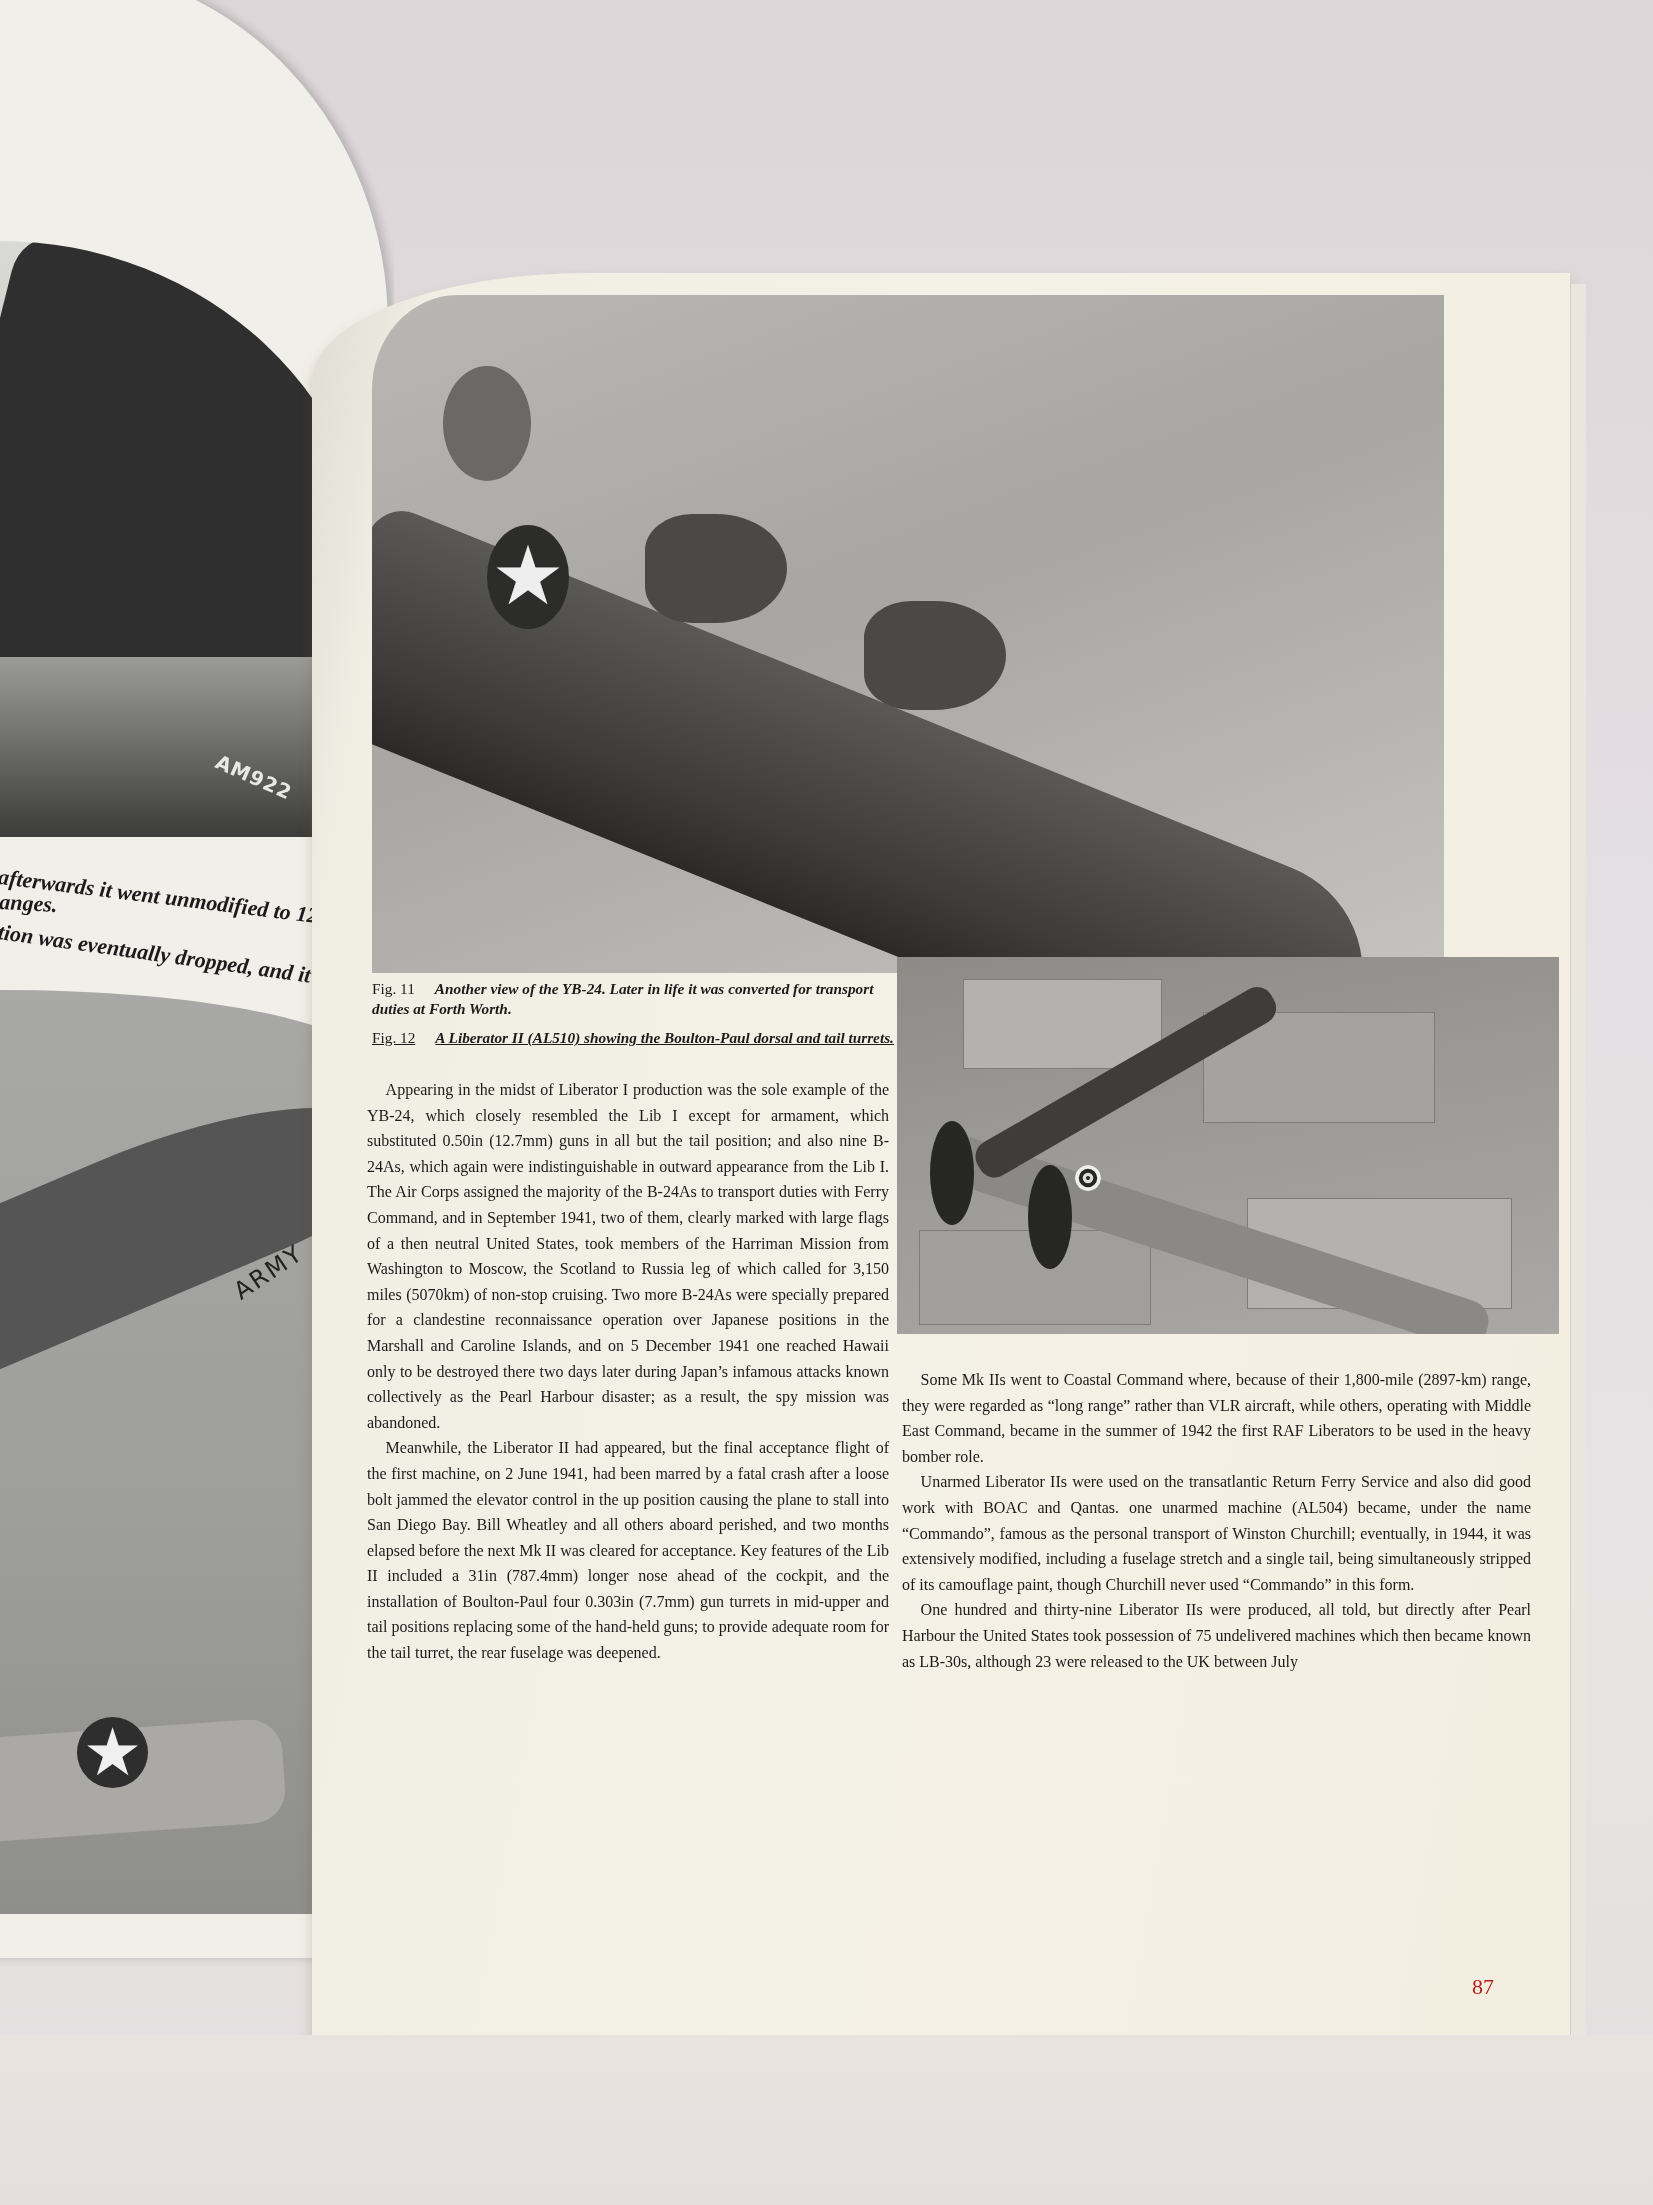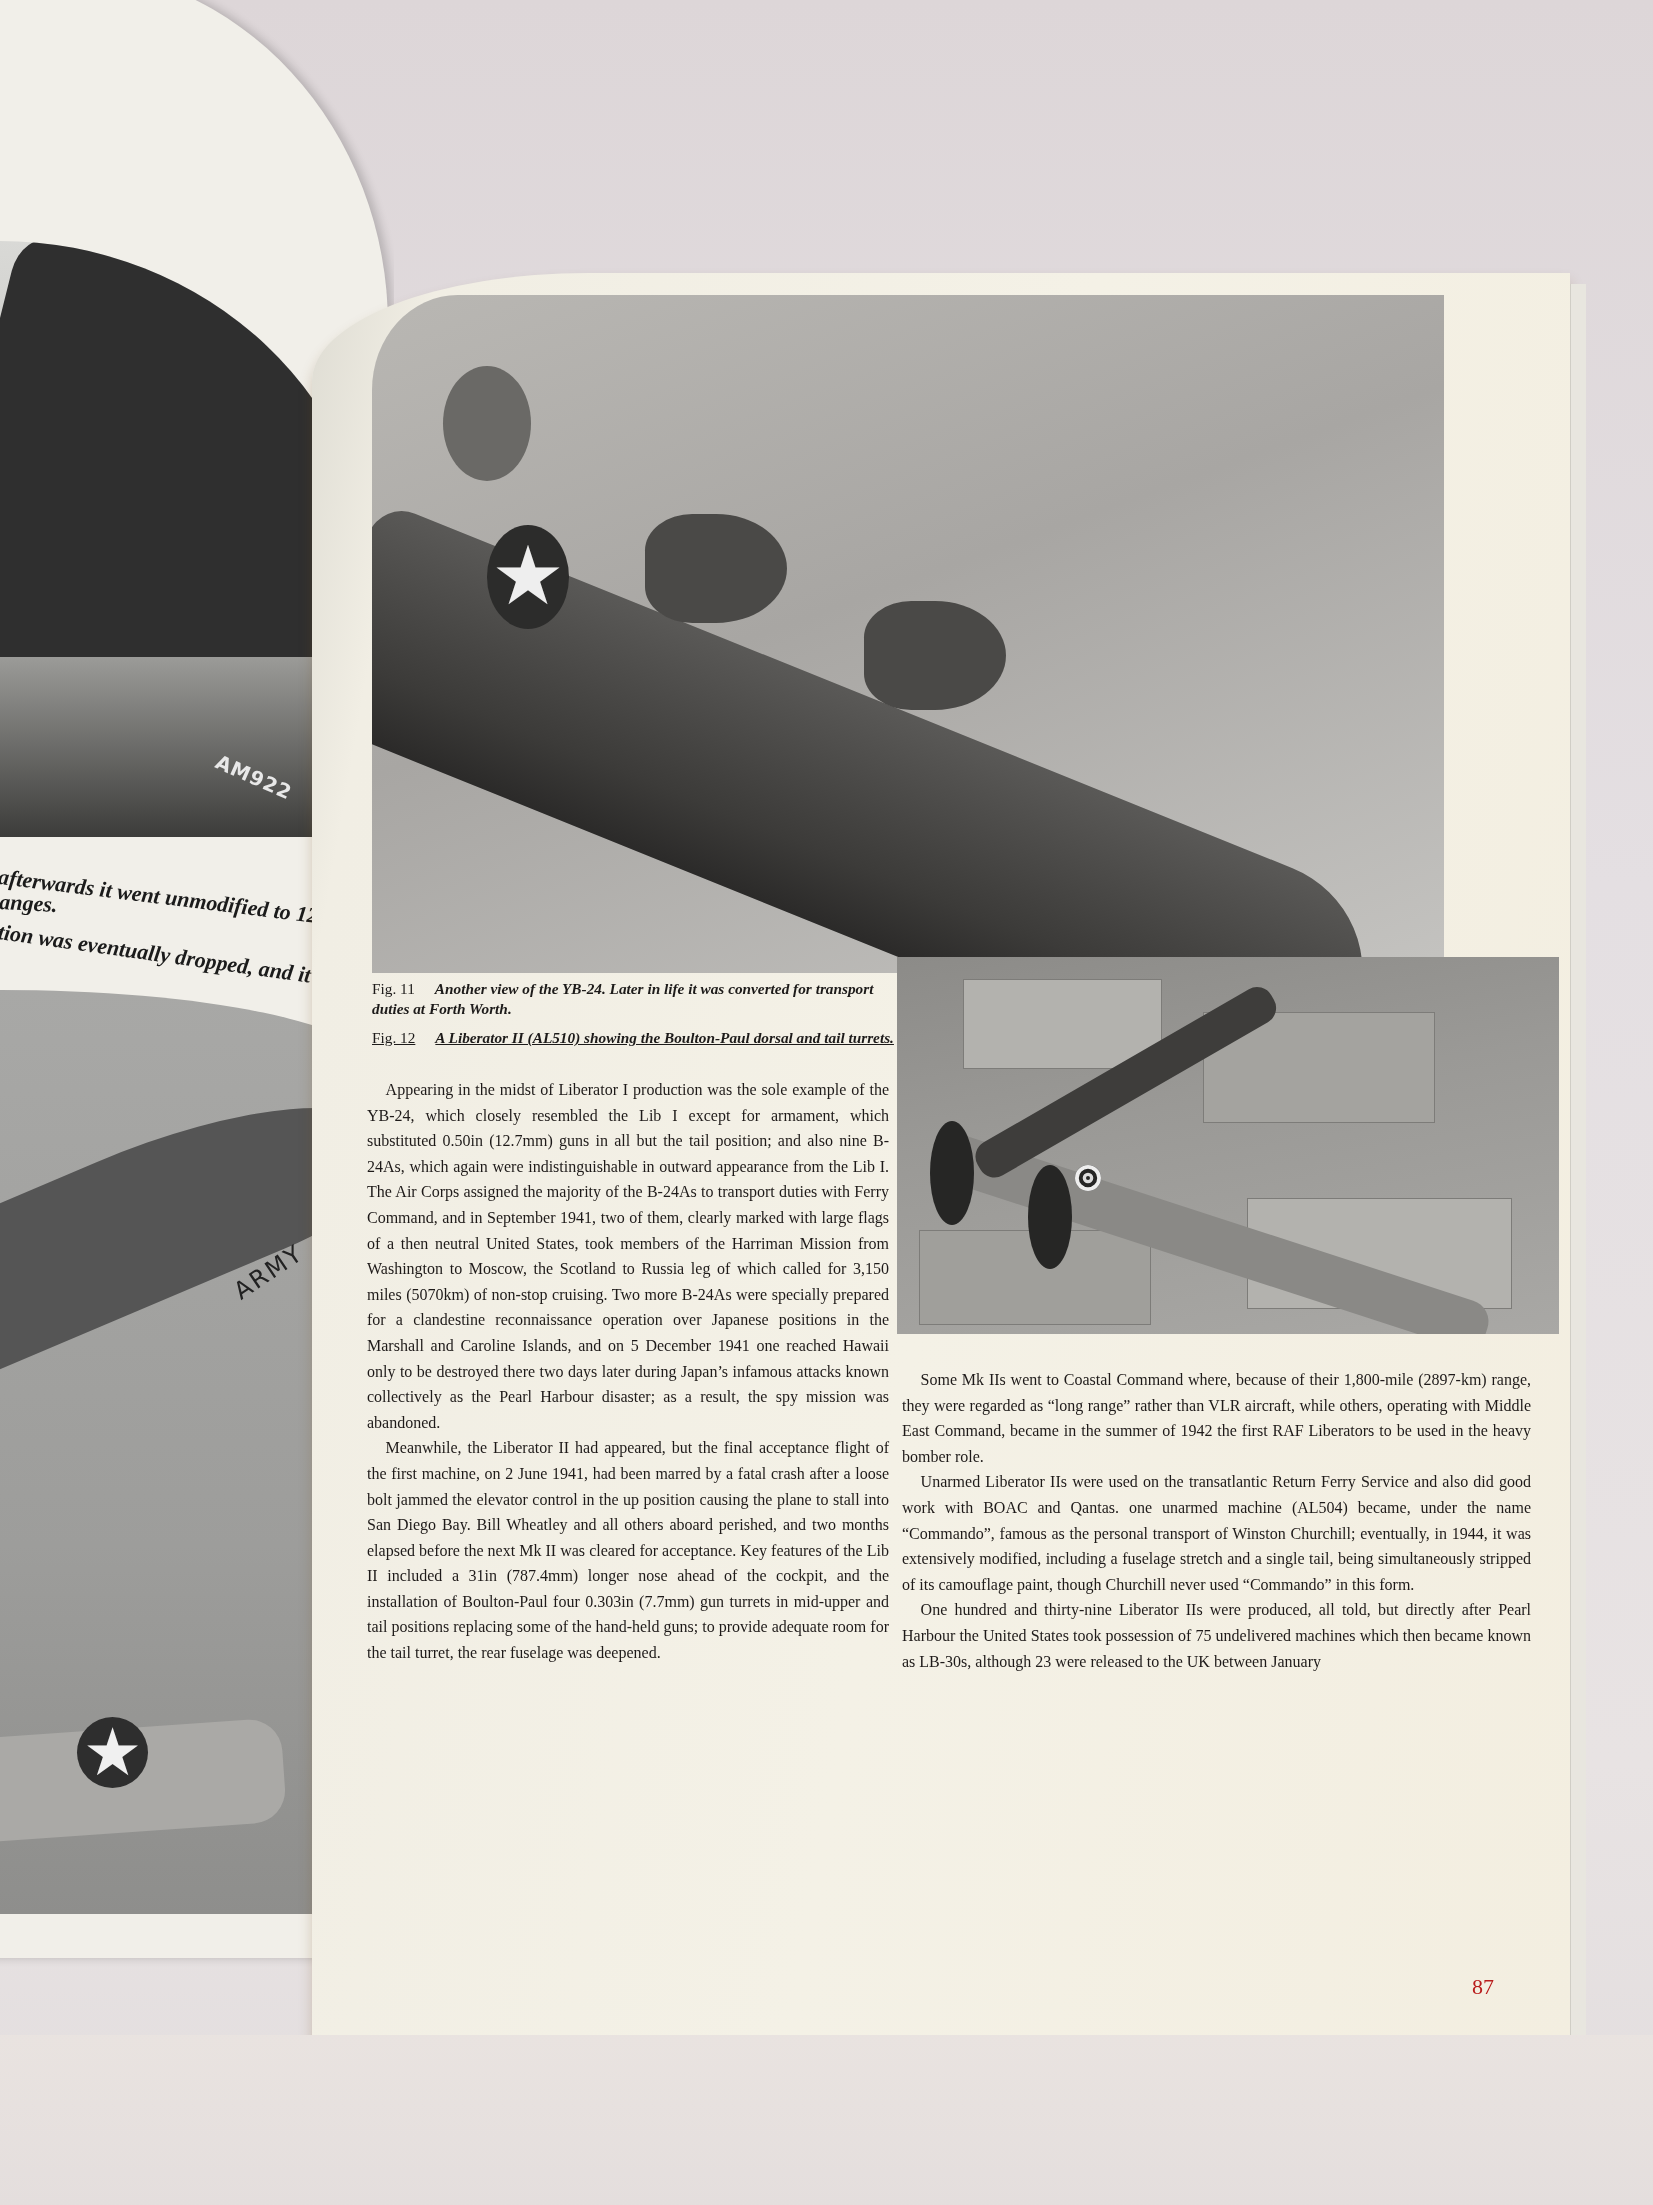--- a/index.html
+++ b/index.html
@@ -211,20 +211,20 @@
   </div>
 
   <div class="body-col" style="left:55px; top:804px; width:522px;">
     <p>Appearing in the midst of Liberator I production was the sole example of the YB-24, which closely resembled the Lib I except for armament, which substituted 0.50in (12.7mm) guns in all but the tail position; and also nine B-24As, which again were indistinguishable in outward appearance from the Lib I. The Air Corps assigned the majority of the B-24As to transport duties with Ferry Command, and in September 1941, two of them, clearly marked with large flags of a then neutral United States, took members of the Harriman Mission from Washington to Moscow, the Scotland to Russia leg of which called for 3,150 miles (5070km) of non-stop cruising. Two more B-24As were specially prepared for a clandestine reconnaissance operation over Japanese positions in the Marshall and Caroline Islands, and on 5 December 1941 one reached Hawaii only to be destroyed there two days later during Japan’s infamous attacks known collectively as the Pearl Harbour disaster; as a result, the spy mission was abandoned.</p>
     <p>Meanwhile, the Liberator II had appeared, but the final acceptance flight of the first machine, on 2 June 1941, had been marred by a fatal crash after a loose bolt jammed the elevator control in the up position causing the plane to stall into San Diego Bay. Bill Wheatley and all others aboard perished, and two months elapsed before the next Mk II was cleared for acceptance. Key features of the Lib II included a 31in (787.4mm) longer nose ahead of the cockpit, and the installation of Boulton-Paul four 0.303in (7.7mm) gun turrets in mid-upper and tail positions replacing some of the hand-held guns; to provide adequate room for the tail turret, the rear fuselage was deepened.</p>
   </div>
 
   <div class="body-col" style="left:590px; top:1094px; width:629px;">
     <p>Some Mk IIs went to Coastal Command where, because of their 1,800-mile (2897-km) range, they were regarded as “long range” rather than VLR aircraft, while others, operating with Middle East Command, became in the summer of 1942 the first RAF Liberators to be used in the heavy bomber role.</p>
     <p>Unarmed Liberator IIs were used on the transatlantic Return Ferry Service and also did good work with BOAC and Qantas. one unarmed machine (AL504) became, under the name “Commando”, famous as the personal transport of Winston Churchill; eventually, in 1944, it was extensively modified, including a fuselage stretch and a single tail, being simultaneously stripped of its camouflage paint, though Churchill never used “Commando” in this form.</p>
-    <p>One hundred and thirty-nine Liberator IIs were produced, all told, but directly after Pearl Harbour the United States took possession of 75 undelivered machines which then became known as LB-30s, although 23 were released to the UK between January</p>
+    <p>One hundred and thirty-nine Liberator IIs were produced, all told, but directly after Pearl Harbour the United States took possession of 75 undelivered machines which then became known as LB-30s, although 23 were released to the UK between July</p>
   </div>
 
   <div class="page-number">87</div>
 </div>
 
 <div class="table-surface"></div>
 
 
 </body></html>

